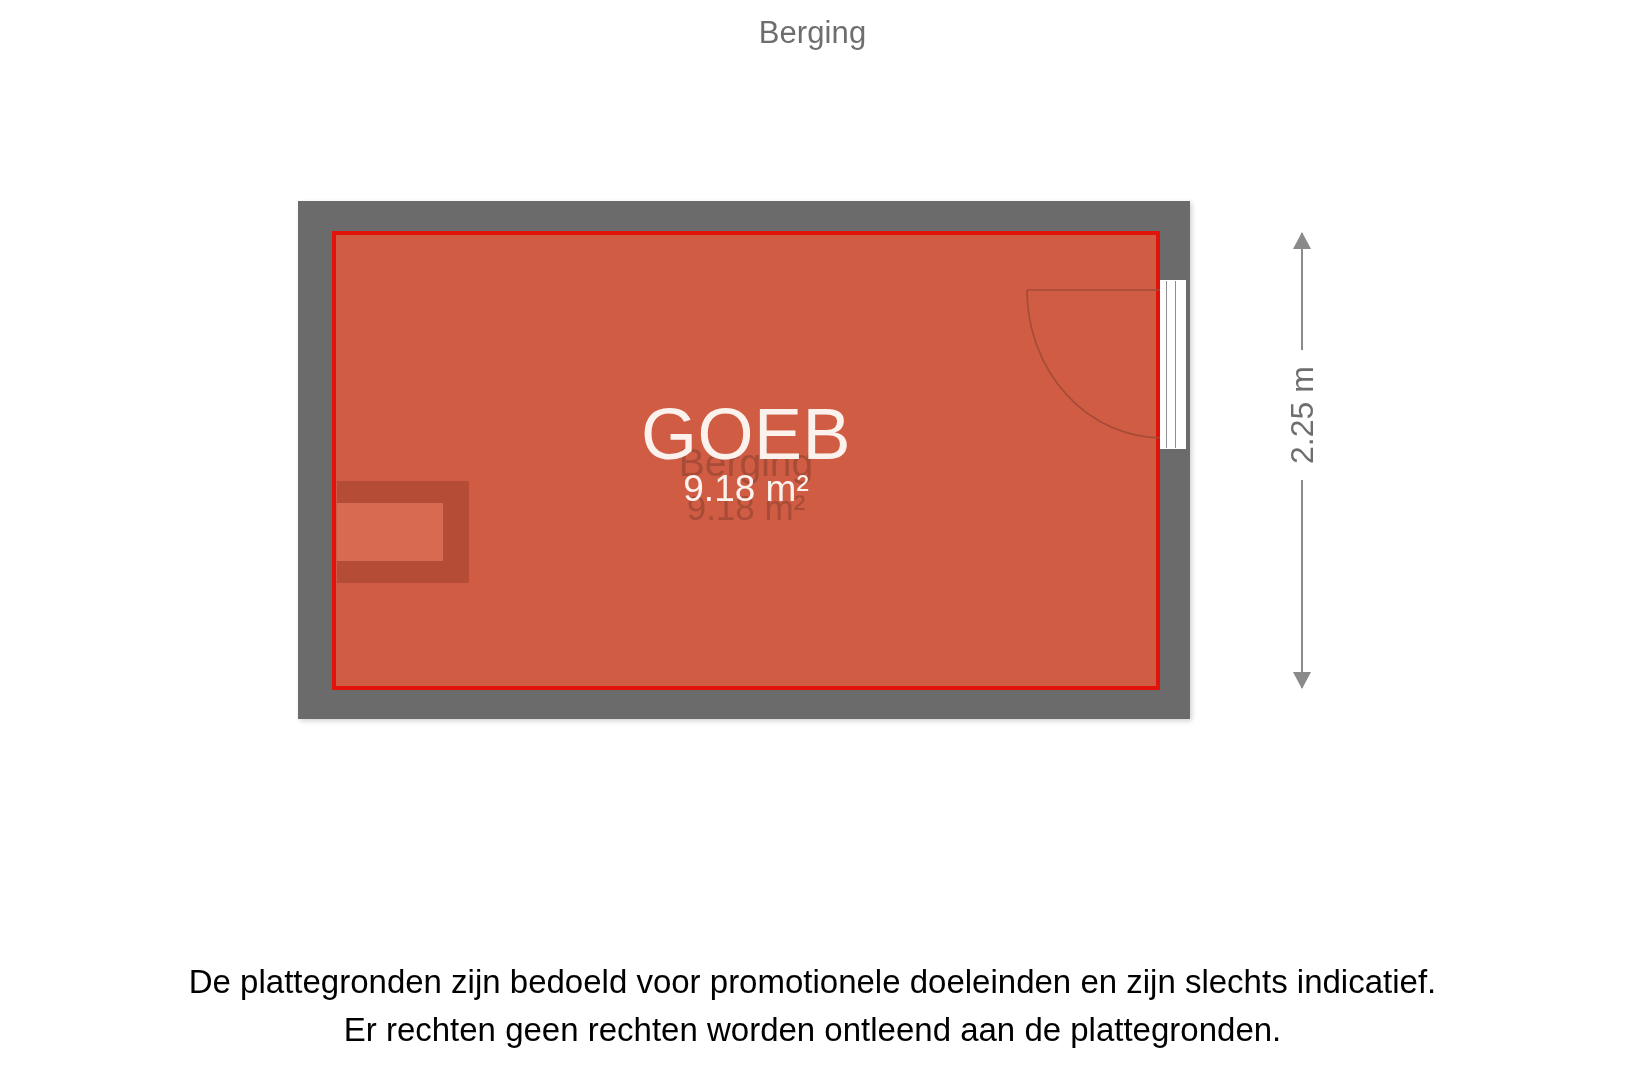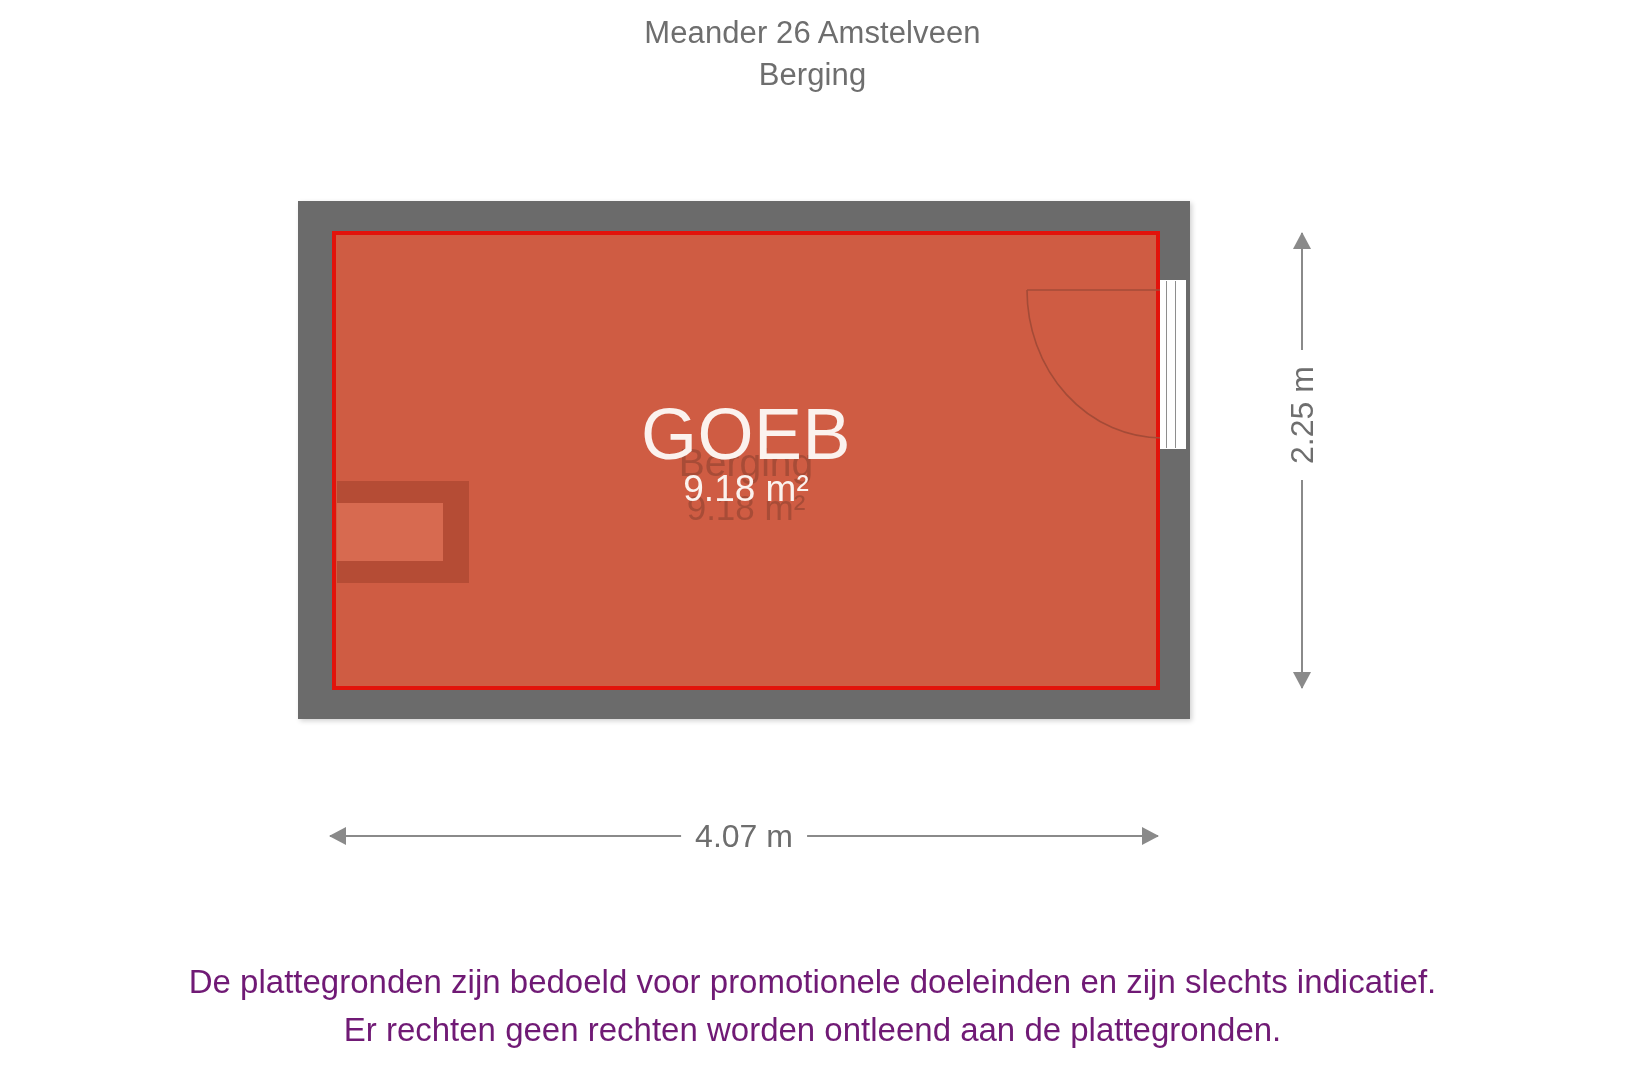--- a/index.html
+++ b/index.html
@@ -250,29 +250,28 @@
   #footer {
     position: absolute;
     left: 0;
     bottom: 26px;
     width: 1625px;
     text-align: center;
   }
   #footer .disclaimer-line {
     font-size: 33px;
     line-height: 48px;
-    color: #701a75;
+    color: #000000;
     white-space: nowrap;
   }
 </style>
 </head>
 <body>
 
 <div id="header">
-  <div class="line">Meander 26 Amstelveen</div>
   <div class="line">Berging</div>
 </div>
 
 <div id="plan-stage">
 
   <div id="outer-wall"></div>
 
   <div id="room-floor"></div>
 
   <div id="fixture-left-outer"></div>
@@ -297,25 +296,19 @@
     <div class="room-area">9.18 m²</div>
   </div>
 
   <div id="dim-vertical">
     <div class="v-line"></div>
     <div class="v-arrow-up"></div>
     <div class="v-arrow-down"></div>
     <div class="v-label">2.25 m</div>
   </div>
 
-  <div id="dim-horizontal">
-    <div class="h-line"></div>
-    <div class="h-arrow-left"></div>
-    <div class="h-arrow-right"></div>
-    <div class="h-label">4.07 m</div>
-  </div>
 
 </div>
 
 <div id="footer">
   <div class="disclaimer-line">De plattegronden zijn bedoeld voor promotionele doeleinden en zijn slechts indicatief.</div>
   <div class="disclaimer-line">Er rechten geen rechten worden ontleend aan de plattegronden.</div>
 </div>
 
 </body></html>

